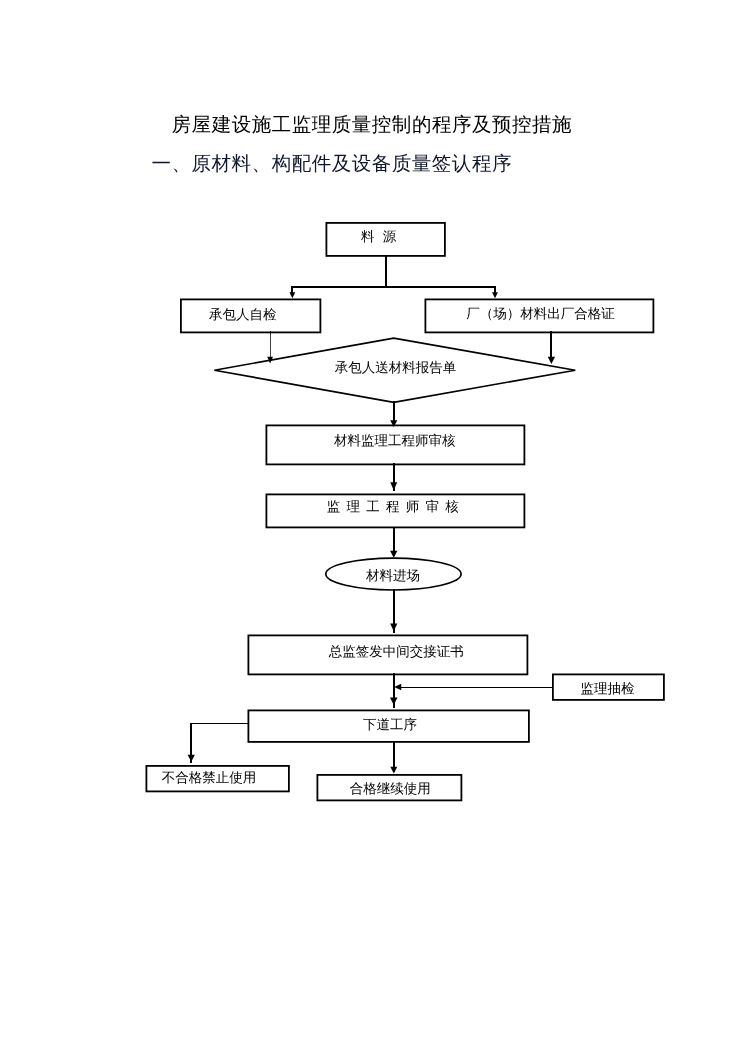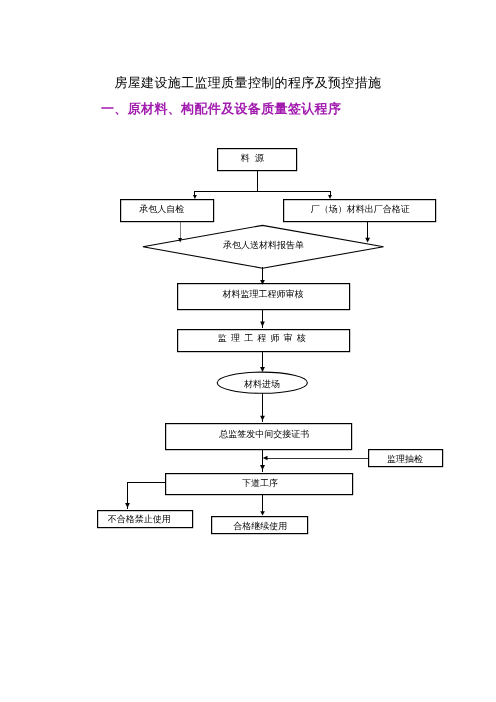--- a/index.html
+++ b/index.html
@@ -33,23 +33,22 @@
     color: #000000;
     white-space: nowrap;
   }
   .doc-subtitle {
     position: absolute;
     left: 101px;
     top: 91px;
     font-size: 13px;
     line-height: 16px;
     letter-spacing: 0.35px;
-    color: #a21caf;
+    color: #0f172a;
     white-space: nowrap;
-    font-weight: bold;
   }
   .chart {
     position: absolute;
     left: 0;
     top: 0;
   }
   .nodelabel {
     font-size: 9px;
     fill: #000000;
     font-family: "Liberation Serif", serif;

